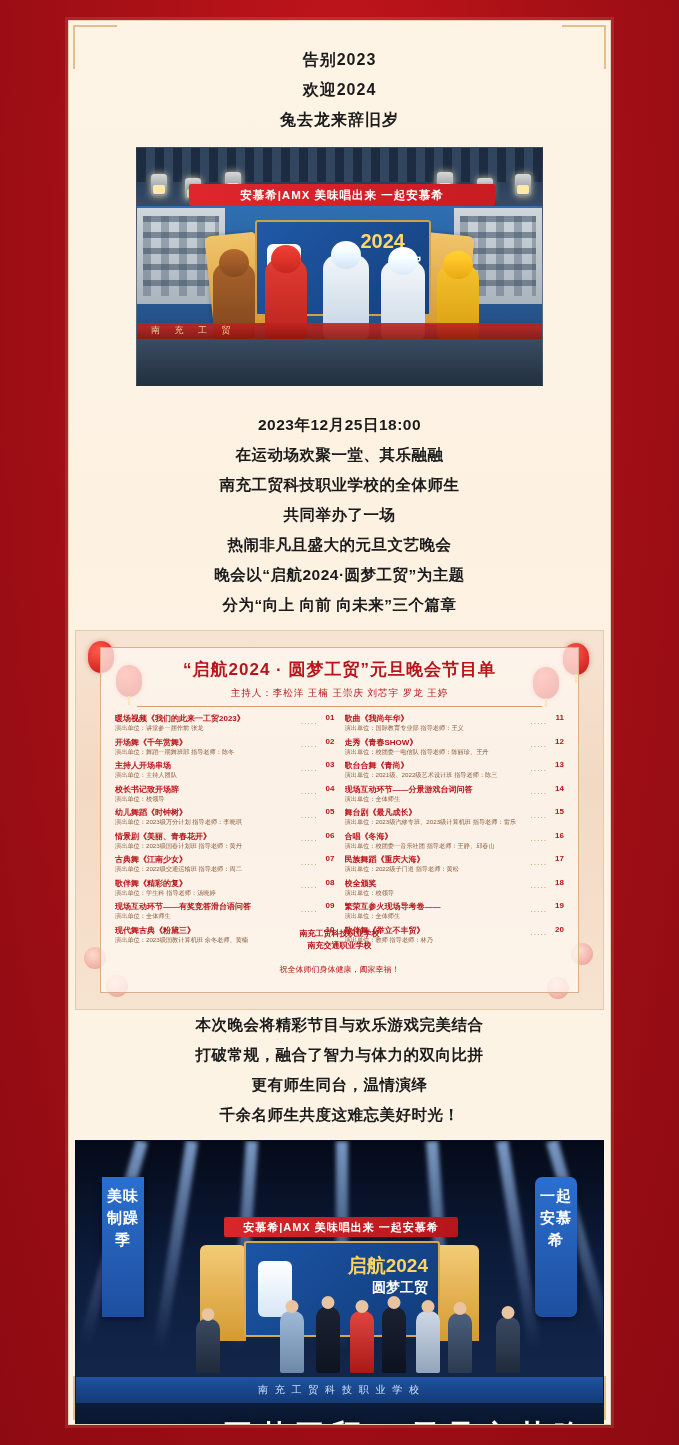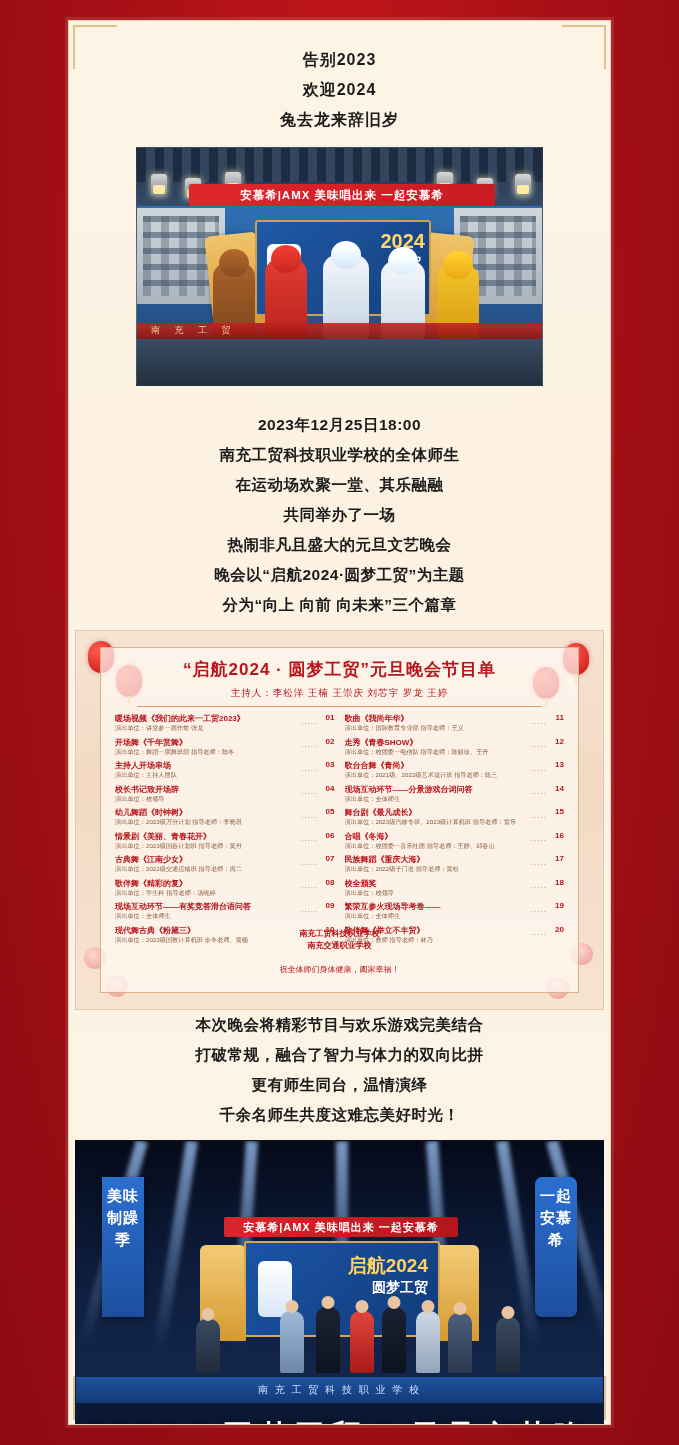--- a/index.html
+++ b/index.html
@@ -91,21 +91,21 @@
   .building::before {
     content:""; position:absolute; inset:8px 6px;
     background:repeating-linear-gradient(180deg, rgba(60,80,100,.55) 0 6px, transparent 6px 16px),
                repeating-linear-gradient(90deg, rgba(60,80,100,.35) 0 8px, transparent 8px 18px);
   }
   .led {
     position:absolute; left:118px; top:72px; width:176px; height:96px;
     background:linear-gradient(135deg,#1f59a8,#15407c);
     border:2px solid #cfa04a; border-radius:3px; overflow:hidden;
   }
-  .led .big { position:absolute; right:4px; top:8px; color:#ffd76a; font-size:20px; font-weight:bold; letter-spacing:0; }
+  .led .big { position:absolute; right:24px; top:8px; color:#ffd76a; font-size:20px; font-weight:bold; letter-spacing:0; }
   .led .sub { position:absolute; right:8px; top:32px; color:#fff; font-size:13px; font-weight:bold; }
   .led .cap { position:absolute; left:10px; top:22px; width:34px; height:58px; border-radius:6px; background:linear-gradient(180deg,#ffffff,#dbe7f5); }
   .arch { position:absolute; top:86px; width:52px; height:92px; background:linear-gradient(180deg,#f0c46a,#d89a33); border-radius:6px 6px 0 0; box-shadow:0 0 4px rgba(0,0,0,.3);}
   .arch.l { left:72px; transform: rotate(-6deg); }
   .arch.r { right:72px; transform: rotate(6deg); }
   .mascot { position:absolute; bottom:44px; border-radius:14px 14px 8px 8px; }
   .m1 { left:76px; width:42px; height:78px; background:linear-gradient(180deg,#a8622c,#7e451c); }
   .m2 { left:128px; width:42px; height:82px; background:linear-gradient(180deg,#e23b32,#b8241d); }
   .m3 { left:186px; width:46px; height:86px; background:linear-gradient(180deg,#f2f6fa,#c3d3e2); }
   .m4 { left:244px; width:44px; height:80px; background:linear-gradient(180deg,#f4f7fa,#cbd9e6); }
@@ -278,22 +278,22 @@
         <div class="head"></div>
       </div>
     <div class="crowdbar">
       <span class="txt">南 充 工 贸</span>
     </div>
     <div class="stagefloor"></div>
   </div>
 
   <div class="body-text top-gap">
     <div>2023年12月25日18:00</div>
+    <div>在运动场欢聚一堂、其乐融融</div>
     <div>南充工贸科技职业学校的全体师生</div>
-    <div>在运动场欢聚一堂、其乐融融</div>
     <div>共同举办了一场</div>
     <div>热闹非凡且盛大的元旦文艺晚会</div>
     <div>晚会以“启航2024·圆梦工贸”为主题</div>
     <div>分为“向上 向前 向未来”三个篇章</div>
   </div>
 
   <div class="photo2">
     <div class="lantern" style="left:12px;top:10px;"></div>
     <div class="lantern" style="left:40px;top:34px;"></div>
     <div class="lantern" style="right:14px;top:12px;"></div>

